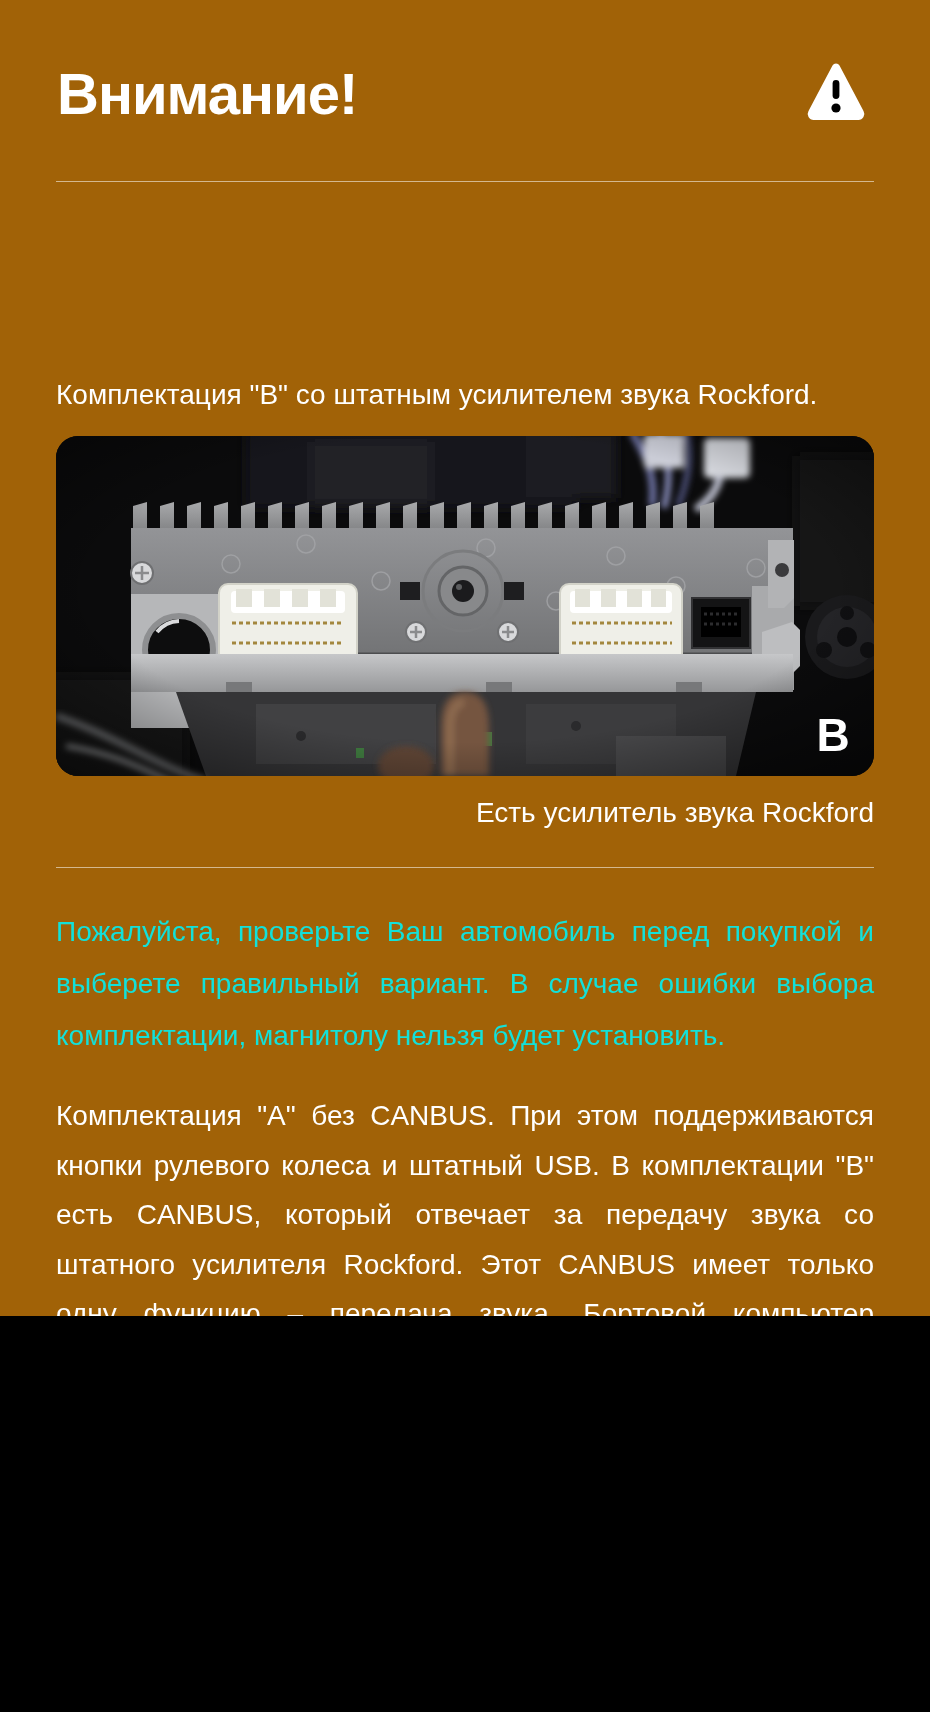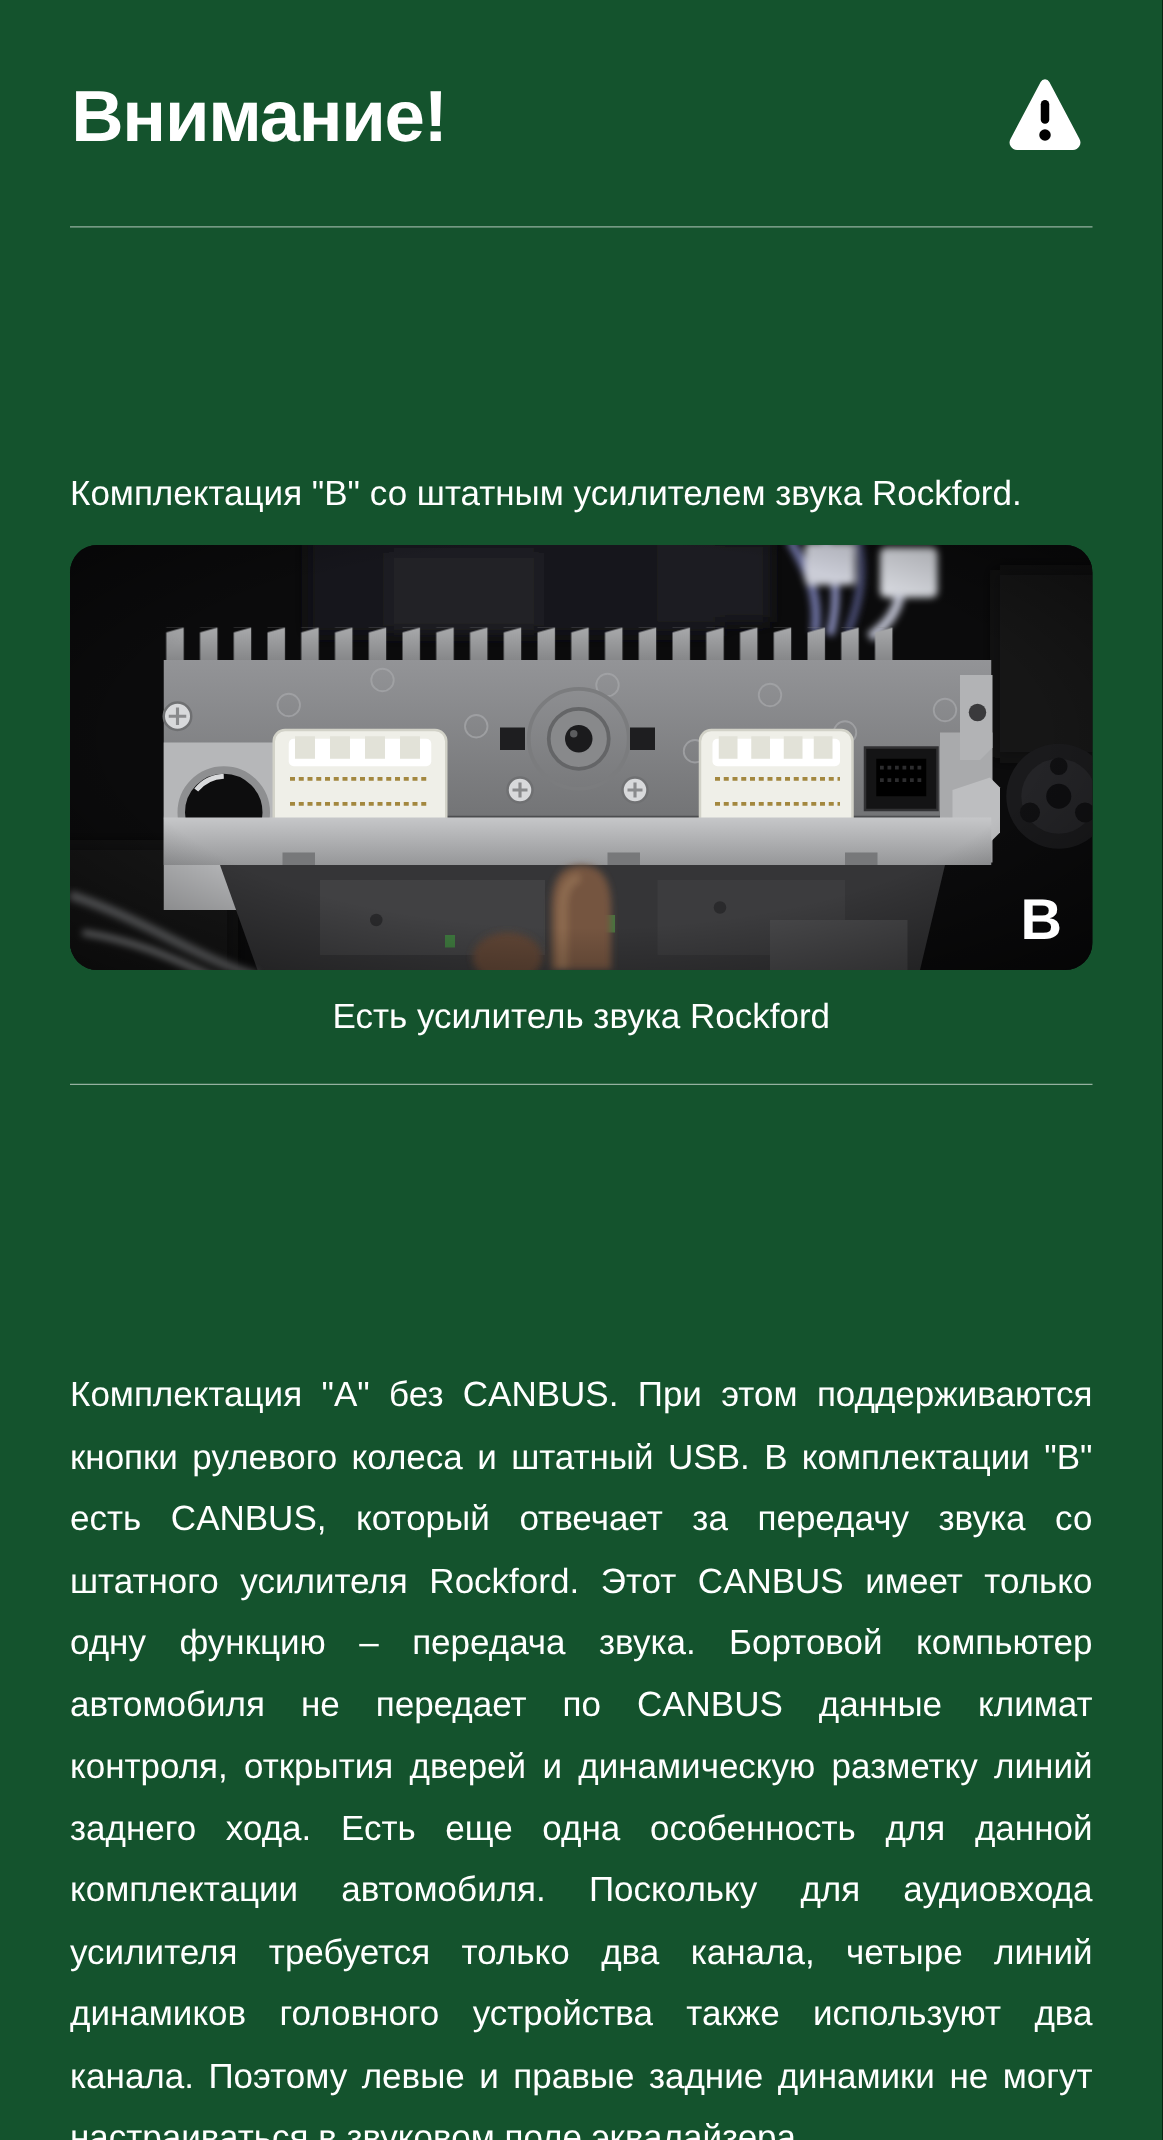--- a/index.html
+++ b/index.html
@@ -1,19 +1,19 @@
 <!DOCTYPE html>
 <html><head>
 <meta charset="utf-8">
 <style>
   html,body{margin:0;padding:0;background:#000;}
   .page{
     position:relative;
-    width:930px;height:1712px;
-    background:#14532d;
+    width:930px;height:1316px;
+    background:#a16207;
     overflow:hidden;
     font-family:"Liberation Sans","DejaVu Sans",sans-serif;
     color:#ffffff;
   }
   .title{
     position:absolute;left:57px;top:60px;
     font-size:58px;font-weight:bold;letter-spacing:-1px;
   }
   .warn-icon{position:absolute;left:804px;top:61px;width:64px;height:60px;}
   .divider{
@@ -44,21 +44,21 @@
     position:absolute;left:737px;top:259px;width:80px;height:80px;
     border-radius:50%;
     background:linear-gradient(165deg,#9a9ba8 0%,#7072822 0%,#8f90a0 10%,#5c5f73 55%,#2d3148 100%);
     display:flex;align-items:center;justify-content:center;
   }
   .badge span{
     font-size:46px;font-weight:bold;color:#fff;line-height:1;
   }
   .caption{
     position:absolute;left:56px;top:788px;width:818px;
-    font-size:28px;line-height:50px;text-align:center;
+    font-size:28px;line-height:50px;text-align:right;
   }
 </style>
 </head>
 <body>
 
 <div class="page">
 
   <div class="title">Внимание!</div>
 
   <div class="warn-icon">
@@ -252,16 +252,17 @@
 
     <div class="badge">
       <span>B</span>
     </div>
   </div>
 
   <div class="caption">Есть усилитель звука Rockford</div>
 
   <div class="divider d2"></div>
 
+  <div class="para note">Пожалуйста, проверьте Ваш автомобиль перед покупкой и выберете правильный вариант. В случае ошибки выбора комплектации, магнитолу нельзя будет установить.</div>
 
   <div class="para details">Комплектация "А" без CANBUS. При этом поддерживаются кнопки рулевого колеса и штатный USB. В комплектации "В" есть CANBUS, который отвечает за передачу звука со штатного усилителя Rockford. Этот CANBUS имеет только одну функцию – передача звука. Бортовой компьютер автомобиля не передает по CANBUS данные климат контроля, открытия дверей и динамическую разметку линий заднего хода. Есть еще одна особенность для данной комплектации автомобиля. Поскольку для аудиовхода усилителя требуется только два канала, четыре линий динамиков головного устройства также используют два канала. Поэтому левые и правые задние динамики не могут настраиваться в звуковом поле эквалайзера.</div>
 
 </div>
 
 </body></html>

